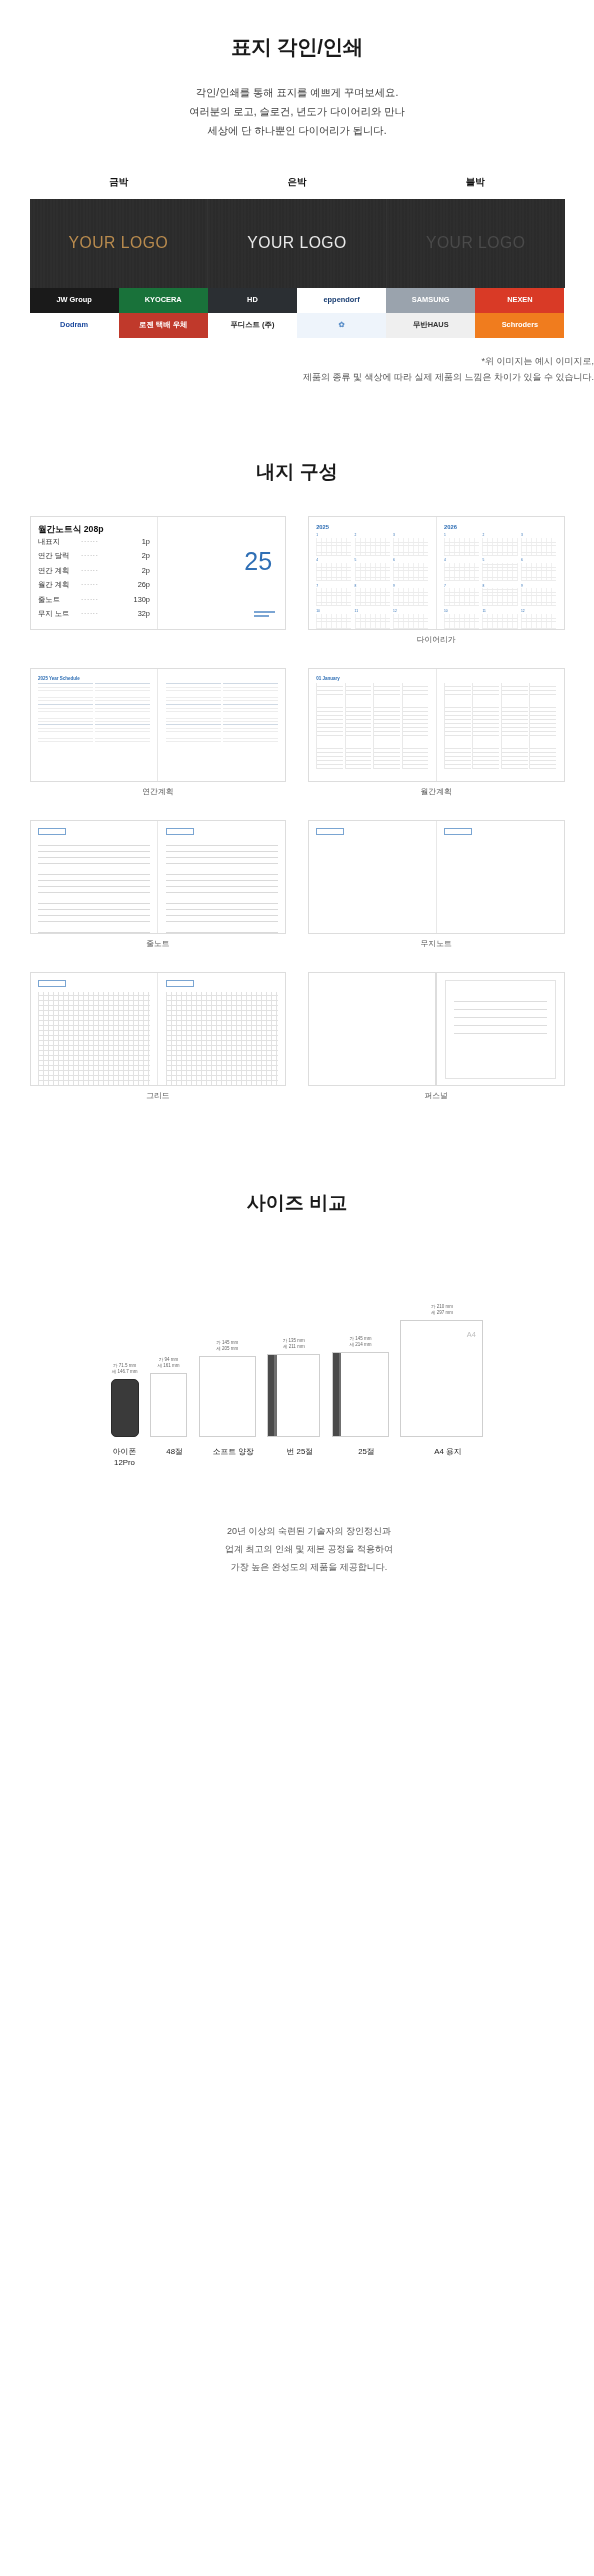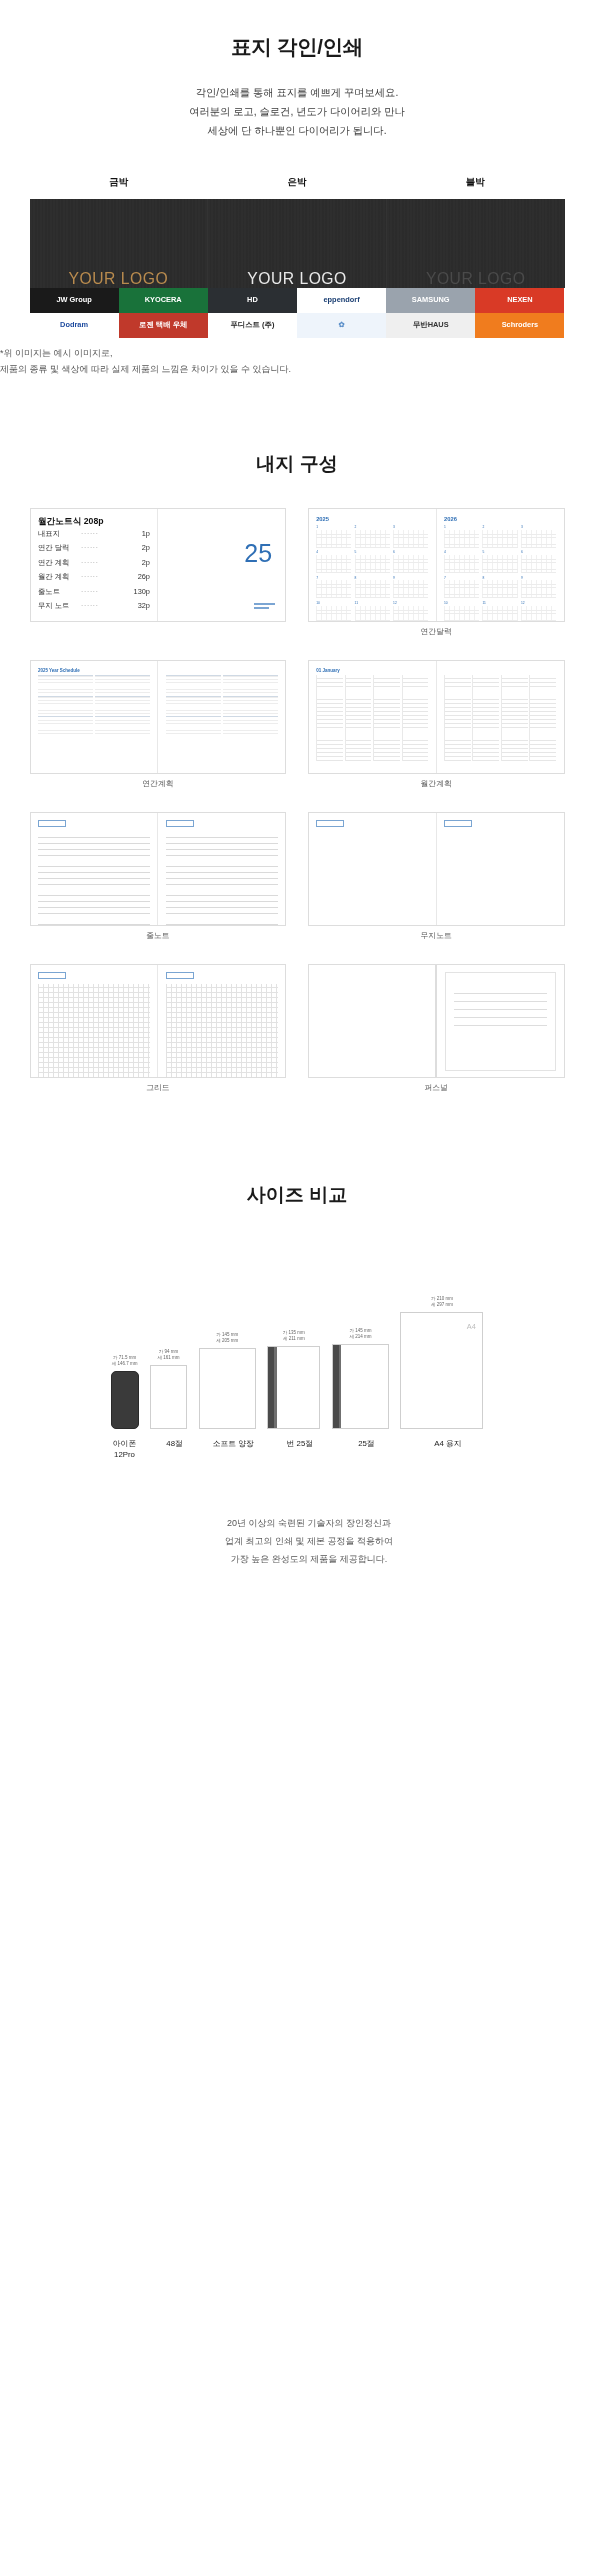--- a/index.html
+++ b/index.html
@@ -45,21 +45,21 @@
   .foil-strip {
     width: 535px;
     margin: 0 auto;
     display:flex;
     height: 89px;
     background:#2b2b2b;
   }
   .foil-cell {
     flex:1;
     display:flex;
-    align-items:flex-end;
+    align-items:center;
     justify-content:center;
     position:relative;
     background:
       repeating-linear-gradient(90deg, rgba(255,255,255,0.012) 0 1.7px, rgba(0,0,0,0.02) 1.7px 3.3px),
       #2c2c2c;
     border-right:0.8px solid #333;
   }
   .foil-cell:last-child { border-right:none; }
   .foil-logo {
     font-size: 15.7px;
@@ -83,25 +83,25 @@
     align-items:center;
     justify-content:center;
     font-size: 7.4px;
     font-weight:bold;
     overflow:hidden;
     text-align:center;
     line-height:1.1;
     padding:0 1.7px;
   }
   .note {
-    text-align:left;
+    text-align:right;
     font-size: 9px;
     color:#555;
     line-height:1.8;
-    margin-top: 7px;
+    margin-top: 15px;
   }
 
   
   .sec2 { padding-top: 74px; }
   h2.title2 {
     text-align:center;
     font-size: 19px;
     font-weight:bold;
     color:#1a1a1a;
     margin:0 0 31px 0;
@@ -490,21 +490,21 @@
                   <div class="mh">11</div>
                   <div class="mb"></div>
                 </div>
               <div class="cal-m">
                   <div class="mh">12</div>
                   <div class="mb"></div>
                 </div>
             </div>
           </div>
         </div>
-        <div class="cap">연간달력</div>
+        <div class="cap">다이어리가</div>
       </div>
 
       <div>
         <div class="spread">
           <div class="half">
             <div class="mini-title">2025 Year Schedule</div>
             <div class="boxrows">
               <div class="boxrow"></div>
               <div class="boxrow"></div>
               <div class="boxrow"></div>

